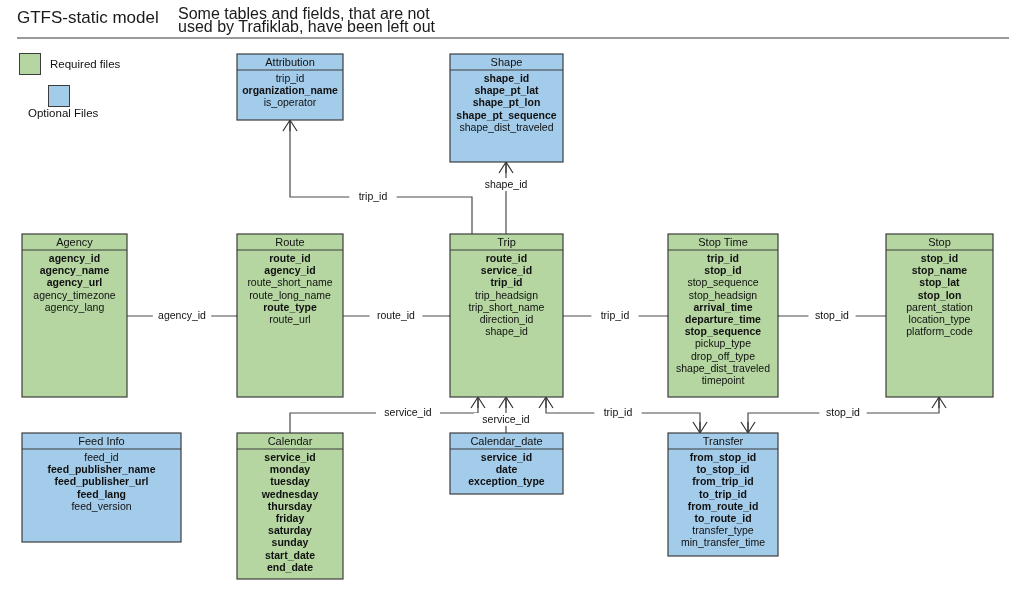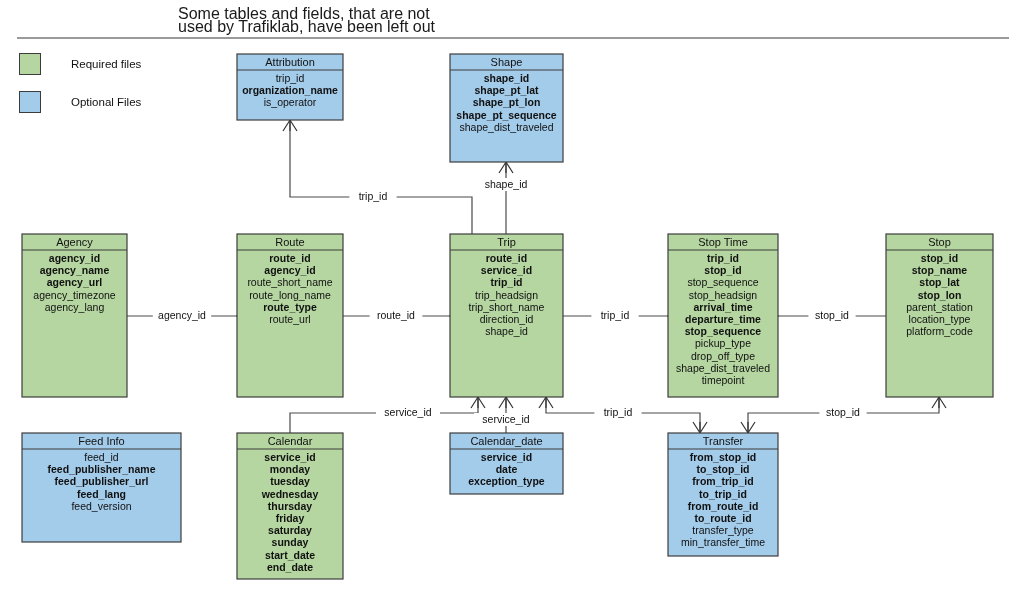--- a/index.html
+++ b/index.html
@@ -46,28 +46,28 @@
   }
 
   
   #legend { position: absolute; left: 0; top: 44px; width: 300px; height: 80px; }
   .legend-row {
     position: absolute;
     display: flex;
     align-items: center;
   }
   .legend-row.r0 { left: 19px; top: 9px; }
-  .legend-row.r1 { left: 19px; top: 47px; }
+  .legend-row.r1 { left: 19px; top: 41px; flex-direction: column; }
   .legend-swatch {
     width: 22px; height: 22px;
     border: 1px solid #3c3c3c;
     box-sizing: border-box;
   }
   .legend-label {
-    margin-left: 30px;
+    margin-left: 9px;
     font-size: 11.5px;
     color: #111;
     white-space: nowrap;
   }
 
   
   #erd { position: absolute; left: 0; top: 0; width: 1024px; height: 599px; }
   .ent-rect { stroke: #3d3d3d; stroke-width: 1.2; }
   .ent-required { fill: #b5d6a0; }
   .ent-optional { fill: #a3cbea; }
@@ -92,20 +92,21 @@
     fill: #111;
     text-anchor: middle;
     font-family: "Liberation Sans", sans-serif;
   }
   .edge-label-bg { fill: #ffffff; }
 </style>
 </head>
 <body>
 
 <div id="header">
+  <div id="diagram-title">GTFS-static model</div>
   <div id="header-note">Some tables and fields, that are not used by Trafiklab, have been left out</div>
   <div id="header-rule"></div>
 </div>
 
 <div id="legend">
   <div class="legend-row r0">
     <span class="legend-swatch" style="background: rgb(181, 214, 160);"></span>
     <span class="legend-label">Required files</span>
   </div>
   <div class="legend-row r1">

